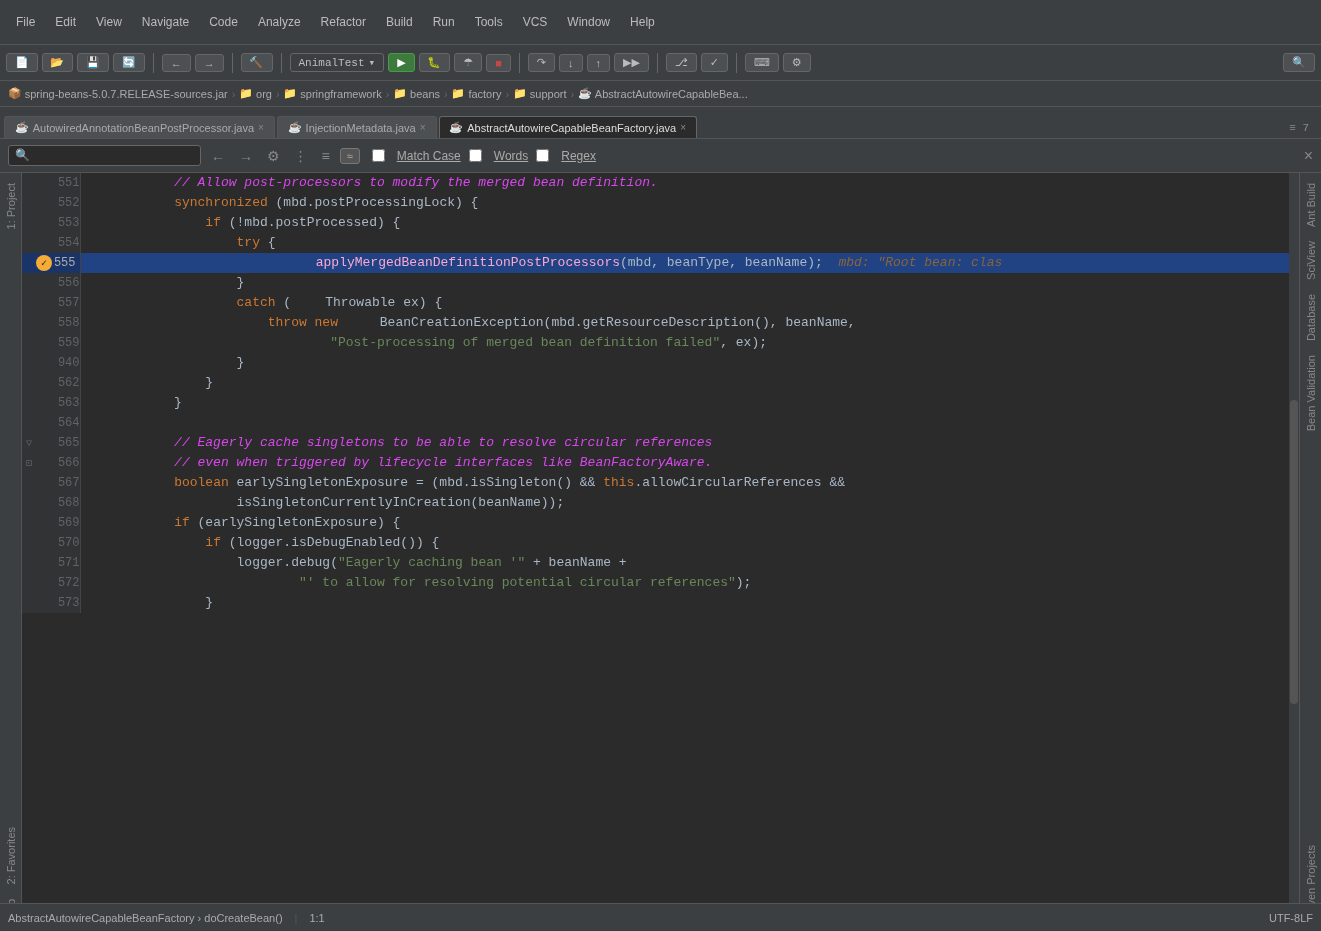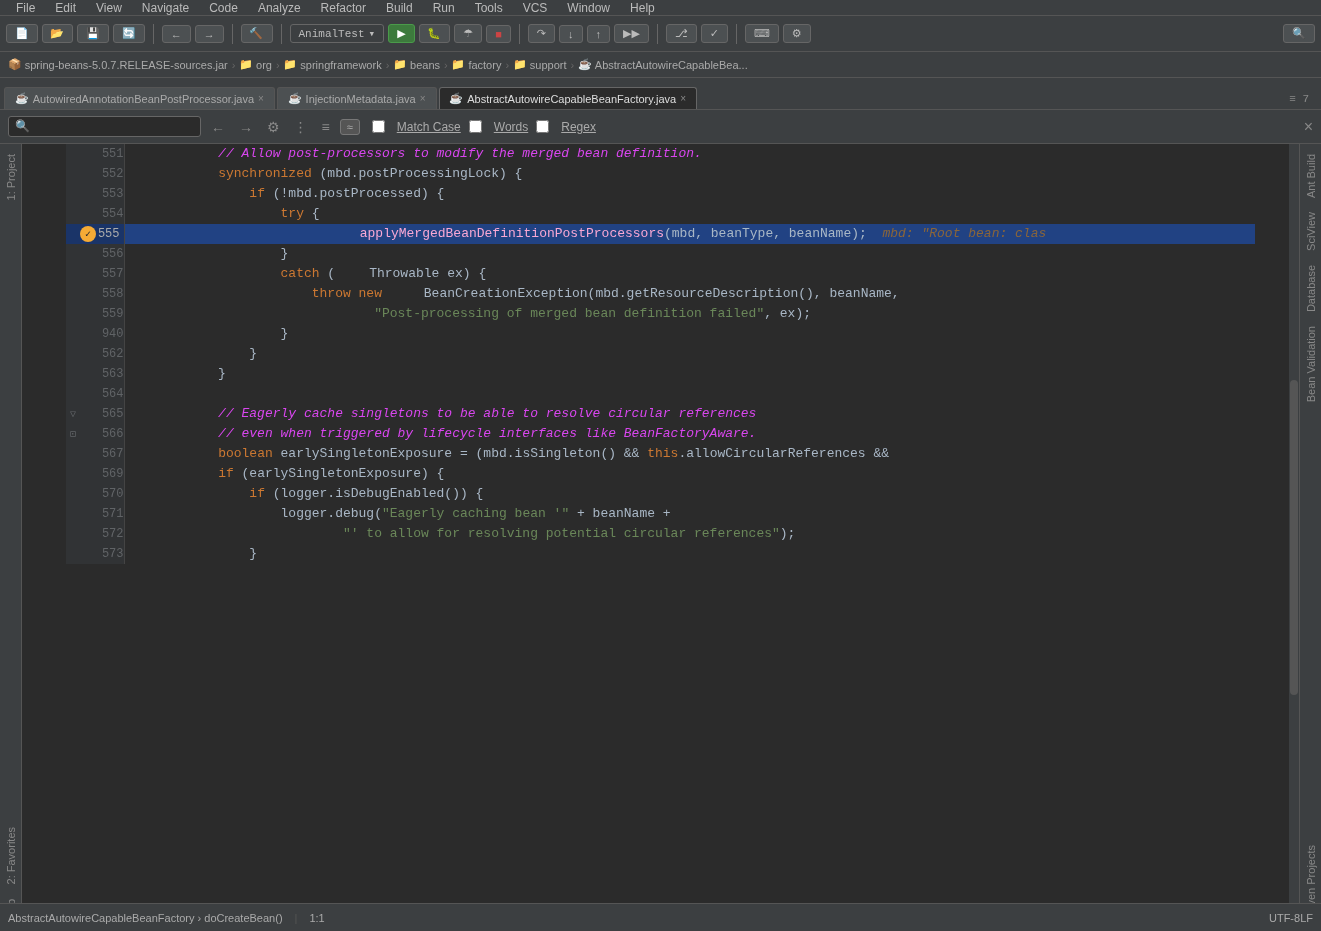--- a/index.html
+++ b/index.html
@@ -10,21 +10,21 @@
       font-size: 13px;
       overflow: hidden;
       width: 1321px;
       height: 931px;
       position: relative;
     }
 
     
     .menu-bar {
       background: #3c3f41;
-      height: 16px;
+      height: 45px;
       display: flex;
       align-items: center;
       padding: 0 8px;
       gap: 4px;
       border-bottom: 1px solid #555;
     }
     .menu-item {
       color: #bbbbbb;
       font-family: Arial, sans-serif;
       font-size: 12px;
@@ -283,21 +283,20 @@
       height: 931px;
       position: relative;
       overflow: hidden;
     }
 
     .editor-wrap {
       display: flex;
       flex: 1;
       overflow: hidden;
       position: relative;
-      gap: 44px;
     }
 
     .left-panels-outer {
       width: 22px;
       background: #3c3f41;
       border-right: 1px solid #555;
       display: flex;
       flex-direction: column;
       align-items: center;
       padding: 4px 0;
@@ -595,20 +594,24 @@
                 <span style="position:absolute;left:4px;top:50%;transform:translateY(-50%);color:#606366;font-size:10px;">⊡</span>566
               </td>
               <td class="code-cell"><span class="cmt">            // even when triggered by lifecycle interfaces like BeanFactoryAware.</span></td>
             </tr>
 
             <tr>
               <td class="line-number-cell">567</td>
               <td class="code-cell">            <span class="kw">boolean</span> earlySingletonExposure = (mbd.isSingleton() &amp;&amp; <span class="kw">this</span>.allowCircularReferences &amp;&amp;</td>
             </tr>
 
+            <tr>
+              <td class="line-number-cell">568</td>
+              <td class="code-cell">                    isSingletonCurrentlyInCreation(beanName));</td>
+            </tr>
 
             <tr>
               <td class="line-number-cell">569</td>
               <td class="code-cell">            <span class="kw">if</span> (earlySingletonExposure) {</td>
             </tr>
 
             <tr>
               <td class="line-number-cell">570</td>
               <td class="code-cell">                <span class="kw">if</span> (logger.isDebugEnabled()) {</td>
             </tr>

